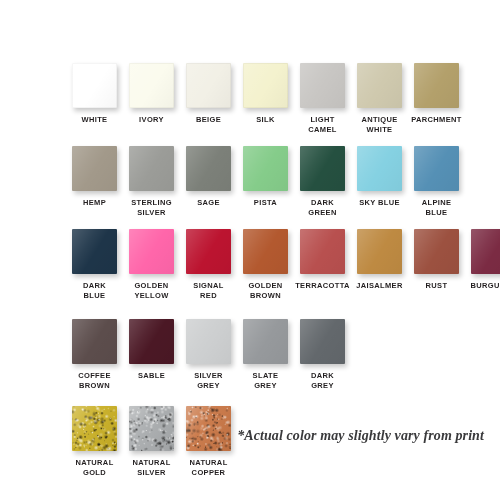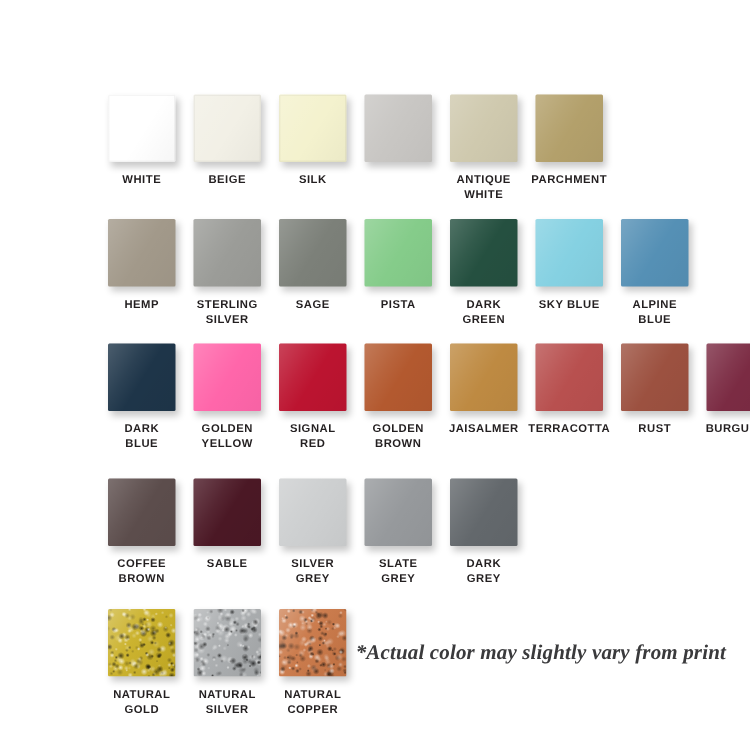--- a/index.html
+++ b/index.html
@@ -86,29 +86,35 @@
 <body>
 
 <div id="chart">
   <div id="grid">
       <div class="row" style="top: 63px;">
         <div class="cell">
           <div class="swatch lightborder" title="WHITE" style="background: rgb(255, 255, 255);"></div>
           <div class="label">WHITE</div>
         </div>
         <div class="cell">
+          <div class="swatch lightborder" title="IVORY" style="background: rgb(251, 251, 238);"></div>
+          <div class="label">IVORY</div>
+        </div>
+        <div class="cell">
           <div class="swatch lightborder" title="BEIGE" style="background: rgb(242, 240, 230);"></div>
           <div class="label">BEIGE</div>
         </div>
         <div class="cell">
           <div class="swatch lightborder" title="SILK" style="background: rgb(244, 242, 206);"></div>
           <div class="label">SILK</div>
         </div>
         <div class="cell">
           <div class="swatch" title="LIGHT CAMEL" style="background: rgb(200, 198, 195);"></div>
+          <div class="label">LIGHT
+CAMEL</div>
         </div>
         <div class="cell">
           <div class="swatch" title="ANTIQUE WHITE" style="background: rgb(207, 201, 174);"></div>
           <div class="label">ANTIQUE
 WHITE</div>
         </div>
         <div class="cell">
           <div class="swatch" title="PARCHMENT" style="background: rgb(179, 160, 107);"></div>
           <div class="label">PARCHMENT</div>
         </div>
@@ -161,26 +167,26 @@
           <div class="swatch" title="SIGNAL RED" style="background: rgb(188, 20, 48);"></div>
           <div class="label">SIGNAL
 RED</div>
         </div>
         <div class="cell">
           <div class="swatch" title="GOLDEN BROWN" style="background: rgb(179, 89, 47);"></div>
           <div class="label">GOLDEN
 BROWN</div>
         </div>
         <div class="cell">
+          <div class="swatch" title="TERRACOTTA" style="background: rgb(184, 80, 79);"></div>
+          <div class="label">TERRACOTTA</div>
+        </div>
+        <div class="cell">
           <div class="swatch" title="JAISALMER" style="background: rgb(190, 138, 66);"></div>
           <div class="label">JAISALMER</div>
-        </div>
-        <div class="cell">
-          <div class="swatch" title="TERRACOTTA" style="background: rgb(184, 80, 79);"></div>
-          <div class="label">TERRACOTTA</div>
         </div>
         <div class="cell">
           <div class="swatch" title="RUST" style="background: rgb(156, 81, 64);"></div>
           <div class="label">RUST</div>
         </div>
         <div class="cell">
           <div class="swatch" title="BURGUNDY" style="background: rgb(123, 43, 67);"></div>
           <div class="label">BURGUNDY</div>
         </div>
       </div>

